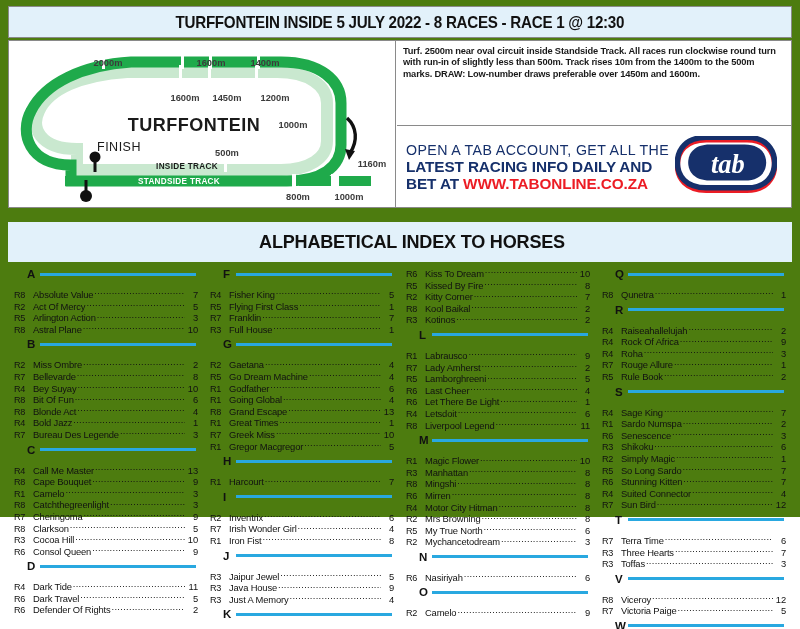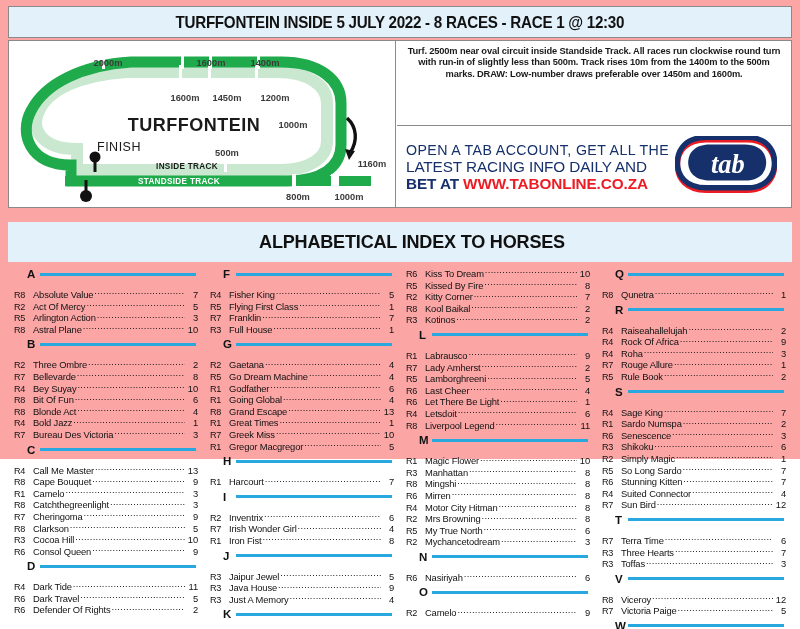--- a/index.html
+++ b/index.html
@@ -5,22 +5,22 @@
   * { box-sizing: border-box; }
   html, body {
     margin: 0; padding: 0;
     width: 800px; height: 629px;
     background: #ffffff;
     font-family: "Liberation Sans", sans-serif;
     overflow: hidden;
   }
   #page {
     position: relative;
-    width: 800px; height: 459px;
-    background: #fca5a5;
+    width: 800px; height: 517px;
+    background: #4d7c0f;
   }
 
   
   .titlebar {
     position: absolute;
     left: 8px; top: 6px;
     width: 784px; height: 32px;
     background: #e2f1fa;
     border: 1px solid #8a8a8a;
     display: flex; align-items: center; justify-content: center;
@@ -61,21 +61,20 @@
     width: 394px; height: 84px;
     padding: 5px 6px 0 6px;
   }
   .infobox p {
     margin: 0;
     font-size: 9.3px;
     line-height: 11.3px;
     font-weight: bold;
     color: #1a1a1a;
     letter-spacing: -0.15px;
-    text-align: center;
   }
   .divider-h {
     position: absolute;
     left: 388px; top: 84px;
     width: 394px; height: 1px;
     background: #8a8a8a;
   }
 
   
   .adbox {
@@ -83,21 +82,21 @@
     left: 388px; top: 85px;
     width: 394px; height: 81px;
     background: #ffffff;
   }
   .ad-text { position: absolute; left: 9px; top: 16px; }
   .ad-l1 {
     font-size: 14.2px; color: #16306b; letter-spacing: 0.4px;
     font-weight: normal; line-height: 16px; white-space: nowrap;
   }
   .ad-l2 {
-    font-size: 15.3px; color: #16306b; font-weight: normal;
+    font-size: 15.3px; color: #16306b; font-weight: bold;
     letter-spacing: -0.1px; line-height: 17px; white-space: nowrap;
   }
   .ad-l3 {
     font-size: 15.3px; font-weight: bold; letter-spacing: -0.1px;
     line-height: 17px; white-space: nowrap; color: #16306b;
   }
   .ad-l3 .url { color: #ec1c24; }
   .tablogo { position: absolute; right: 14px; top: 10px; width: 102px; height: 58px; }
 
   
@@ -297,21 +296,21 @@
           <span class="dots"></span>
           <span class="no">10</span>
         </div>
         <div class="letterrow">
           <div class="letter">B</div>
           <div class="letterbar" style="background: rgb(41, 168, 224);"></div>
         </div>
         <div class="spacer"></div>
         <div class="hrow">
           <span class="race">R2</span>
-          <span class="nm">Three Ombre</span>
+          <span class="nm">Miss Ombre</span>
           <span class="dots"></span>
           <span class="no">2</span>
         </div>
         <div class="hrow">
           <span class="race">R7</span>
           <span class="nm">Bellevarde</span>
           <span class="dots"></span>
           <span class="no">8</span>
         </div>
         <div class="hrow">
@@ -333,21 +332,21 @@
           <span class="no">4</span>
         </div>
         <div class="hrow">
           <span class="race">R4</span>
           <span class="nm">Bold Jazz</span>
           <span class="dots"></span>
           <span class="no">1</span>
         </div>
         <div class="hrow">
           <span class="race">R7</span>
-          <span class="nm">Bureau Des Victoria</span>
+          <span class="nm">Bureau Des Legende</span>
           <span class="dots"></span>
           <span class="no">3</span>
         </div>
         <div class="letterrow">
           <div class="letter">C</div>
           <div class="letterbar" style="background: rgb(41, 168, 224);"></div>
         </div>
         <div class="spacer"></div>
         <div class="hrow">
           <span class="race">R4</span>

